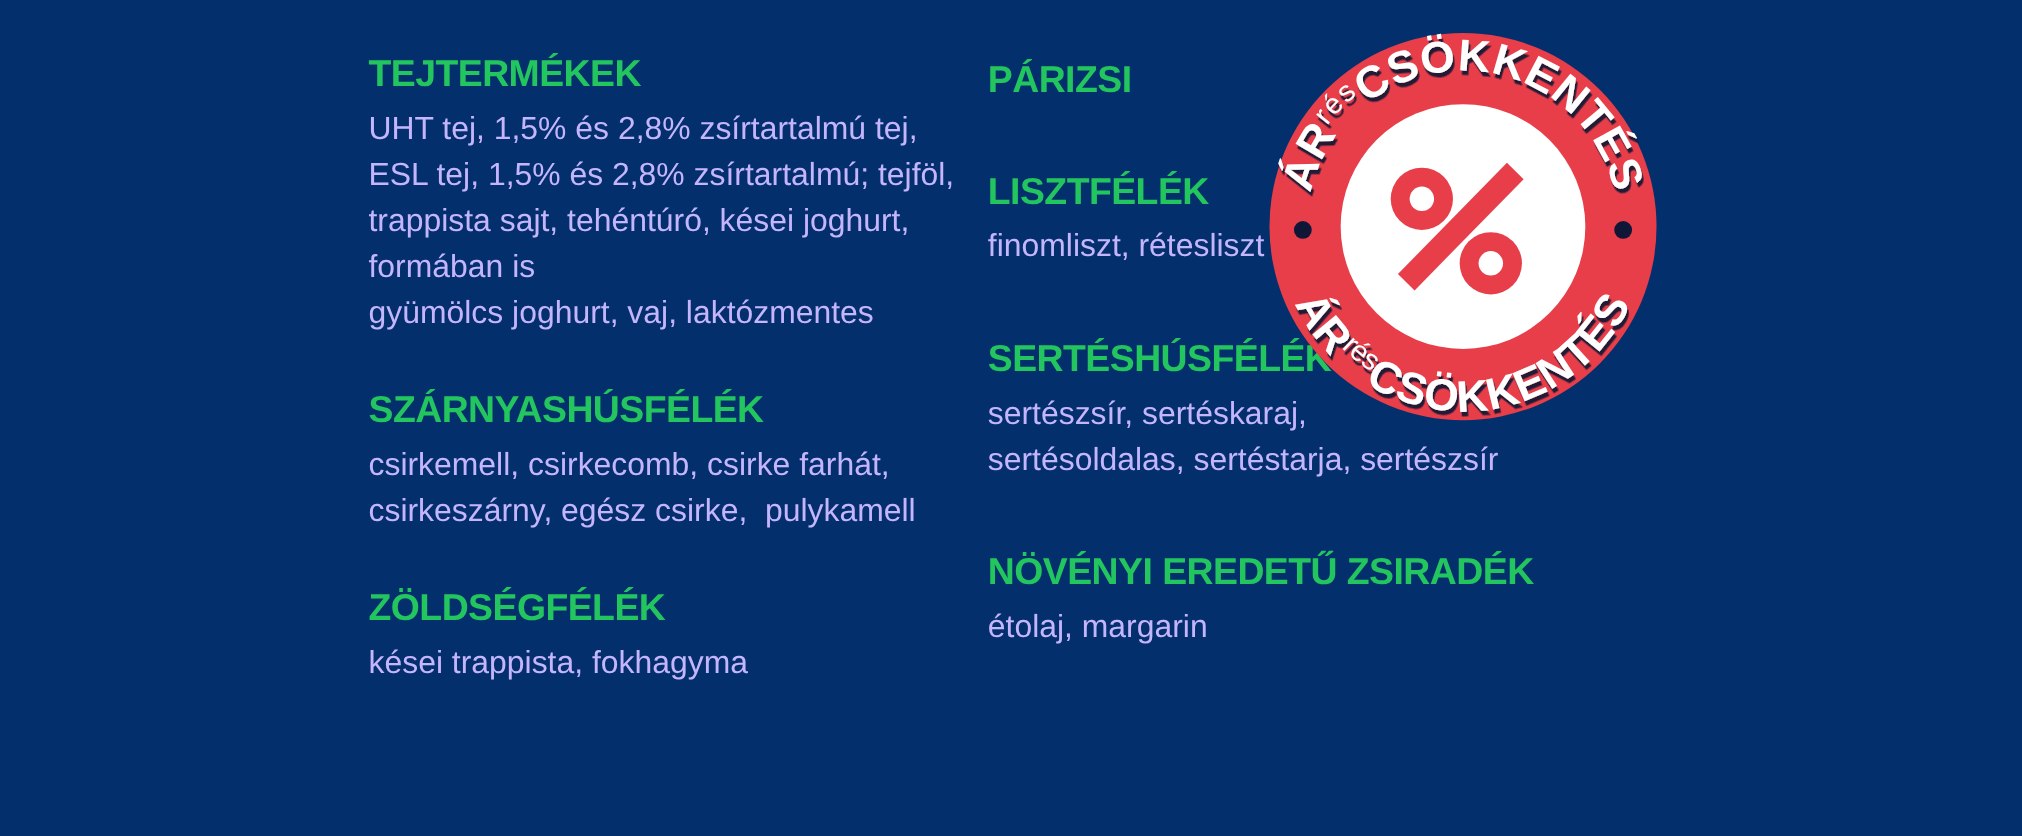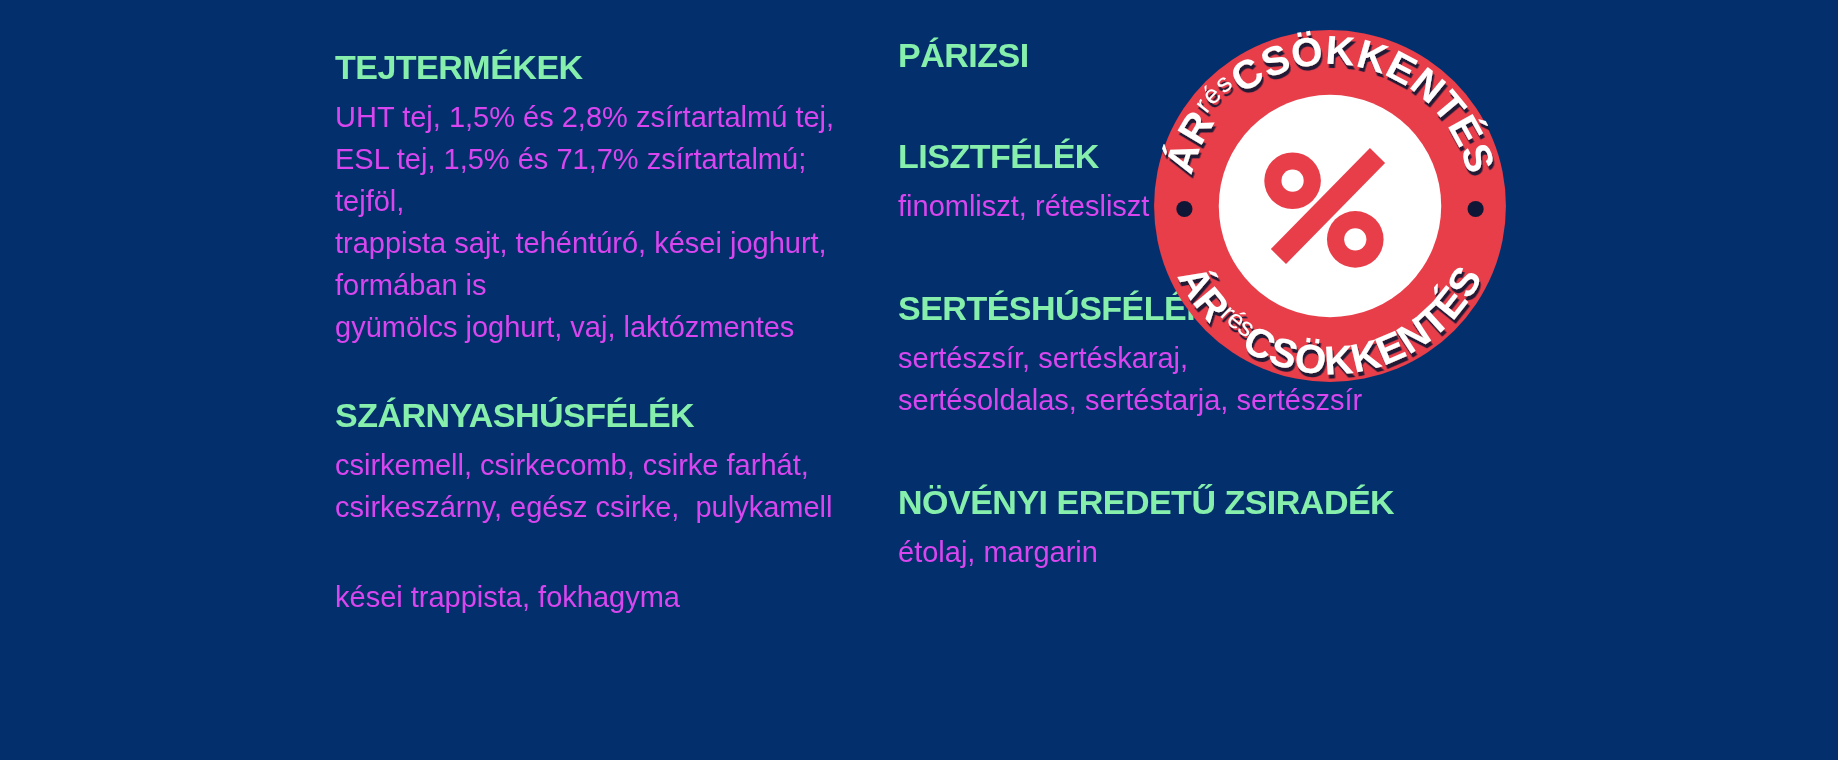--- a/index.html
+++ b/index.html
@@ -21,41 +21,41 @@
   .col {
     position: absolute;
   }
   .col-left {
     left: 335px;
     top: 48px;
     width: 540px;
   }
   .col-right {
     left: 898px;
-    top: 36px;
+    top: 54px;
     width: 560px;
   }
   .sec {
     margin-bottom: 48px;
   }
   .col-right .sec {
     margin-bottom: 62px;
   }
   .heading {
     margin: 0 0 9px 0;
     font-size: 34px;
     font-weight: 700;
     letter-spacing: -0.5px;
-    color: #86efac;
+    color: #22c55e;
     line-height: 1.15;
   }
   .body-line {
     font-size: 29px;
     font-weight: 400;
-    color: #d946ef;
+    color: #c4b5fd;
     line-height: 42px;
     white-space: pre-wrap;
   }
   .badge {
     position: absolute;
     left: 1148px;
     top: 24px;
     width: 364px;
     height: 364px;
   }
@@ -75,31 +75,32 @@
 </style>
 </head>
 <body>
 
 <div class="stage">
 
   <div class="col col-left">
     <div class="sec">
       <h2 class="heading">TEJTERMÉKEK</h2>
       <div class="body-line">UHT tej, 1,5% és 2,8% zsírtartalmú tej,</div>
-      <div class="body-line">ESL tej, 1,5% és 71,7% zsírtartalmú; tejföl,</div>
+      <div class="body-line">ESL tej, 1,5% és 2,8% zsírtartalmú; tejföl,</div>
       <div class="body-line">trappista sajt, tehéntúró, kései joghurt,</div>
       <div class="body-line">formában is</div>
       <div class="body-line">gyümölcs joghurt, vaj, laktózmentes</div>
     </div>
     <div class="sec">
       <h2 class="heading">SZÁRNYASHÚSFÉLÉK</h2>
       <div class="body-line">csirkemell, csirkecomb, csirke farhát,</div>
       <div class="body-line">csirkeszárny, egész csirke,  pulykamell</div>
     </div>
     <div class="sec">
+      <h2 class="heading">ZÖLDSÉGFÉLÉK</h2>
       <div class="body-line">kései trappista, fokhagyma</div>
     </div>
   </div>
 
   <div class="col col-right">
     <div class="sec">
       <h2 class="heading">PÁRIZSI</h2>
     </div>
     <div class="sec">
       <h2 class="heading">LISZTFÉLÉK</h2>

